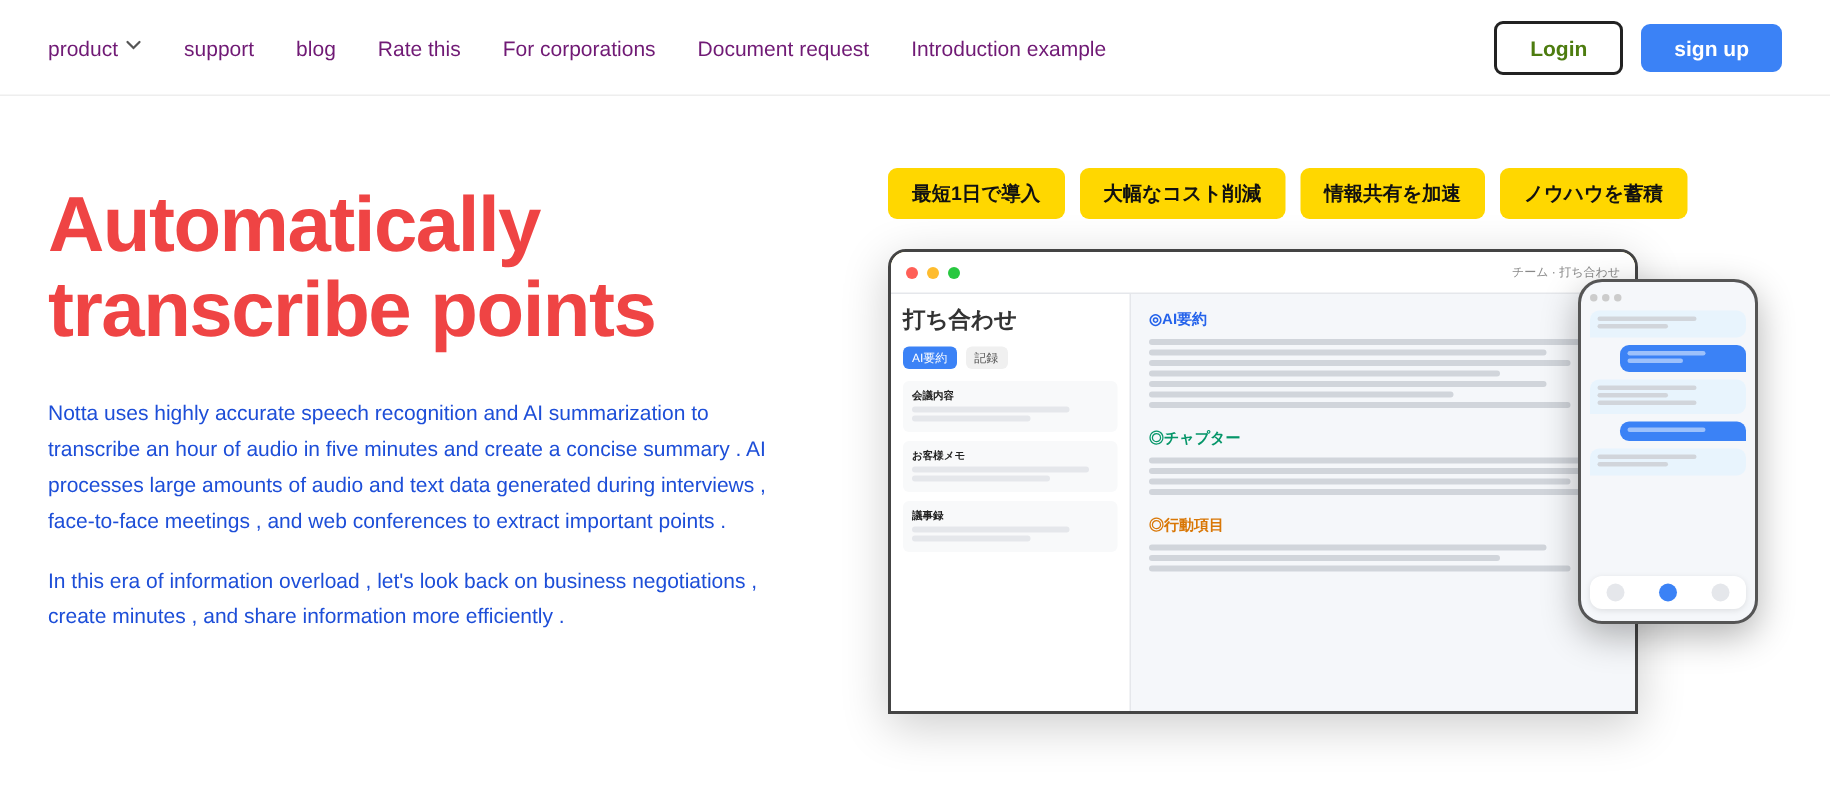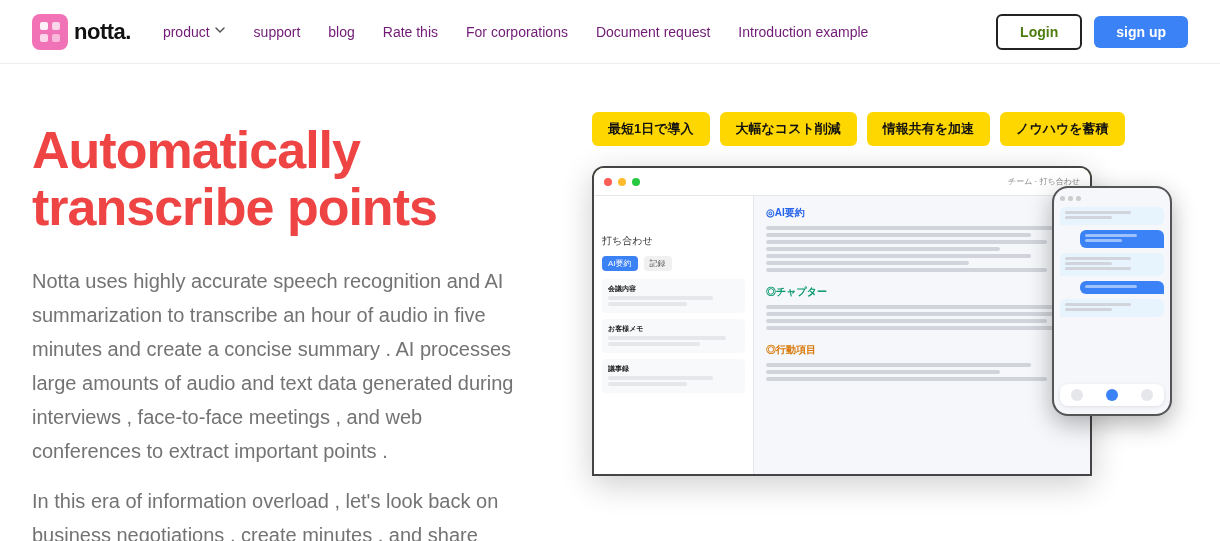--- a/index.html
+++ b/index.html
@@ -92,22 +92,22 @@
     }
     .hero-title {
       font-size: 52px;
       font-weight: 900;
       line-height: 1.1;
       color: #ef4444;
       letter-spacing: -1px;
       margin-bottom: 28px;
     }
     .hero-desc {
-      font-size: 20px;
-      color: #737373;
+      font-size: 14px;
+      color: #1d4ed8;
       line-height: 1.7;
       margin-bottom: 16px;
       max-width: 500px;
     }
     .hero-right {
       flex: 1;
       position: relative;
       display: flex;
       flex-direction: column;
       align-items: flex-start;
@@ -174,25 +174,24 @@
       overflow: hidden;
     }
     .lc-sidebar {
       width: 160px;
       background: #fff;
       border-right: 1px solid #e5e7eb;
       padding: 8px;
       overflow: hidden;
     }
     .lc-sidebar-title {
-      font-size: 10px;
-      font-weight: 400;
+      font-size: 15px;
+      font-weight: 700;
       color: #333;
       margin-bottom: 8px;
-      margin-top: 30px;
     }
     .lc-tab-row {
       display: flex;
       gap: 6px;
       margin-bottom: 8px;
     }
     .lc-tab {
       font-size: 8px;
       padding: 2px 6px;
       border-radius: 4px;
@@ -290,37 +289,20 @@
       justify-content: space-around;
       box-shadow: 0 1px 4px rgba(0,0,0,0.1);
     }
     .pb-icon { width: 12px; height: 12px; border-radius: 50%; background: #e5e7eb; }
     .pb-icon.blue { background: #3b82f6; }
   </style>
 </head>
 <body>
 
 <nav>
-  <a class="logo-area">
-
-    <svg class="logo-icon" viewBox="0 0 36 36" fill="none" xmlns="http://www.w3.org/2000/svg">
-      <rect width="36" height="36" rx="8" fill="url(#lg)"></rect>
-      <defs>
-        <linearGradient id="lg" x1="0" y1="0" x2="36" y2="36">
-          <stop offset="0%" stop-color="#f472b6"></stop>
-          <stop offset="100%" stop-color="#3b82f6"></stop>
-        </linearGradient>
-      </defs>
-      <rect x="8" y="8" width="8" height="8" rx="2" fill="white" opacity="0.9"></rect>
-      <rect x="20" y="8" width="8" height="8" rx="2" fill="white" opacity="0.7"></rect>
-      <rect x="8" y="20" width="8" height="8" rx="2" fill="white" opacity="0.7"></rect>
-      <rect x="20" y="20" width="8" height="8" rx="2" fill="white" opacity="0.5"></rect>
-    </svg>
-    <span class="logo-text">notta.</span>
-  </a>
 
   <div class="nav-links">
     <a class="nav-link">
       <span>product</span>
       <svg class="chevron-down" viewBox="0 0 12 12">
           <path d="M2 4l4 4 4-4" stroke="#555" stroke-width="1.5" fill="none" stroke-linecap="round"></path>
         </svg>
     </a>
     <a class="nav-link">
       <span>support</span>

